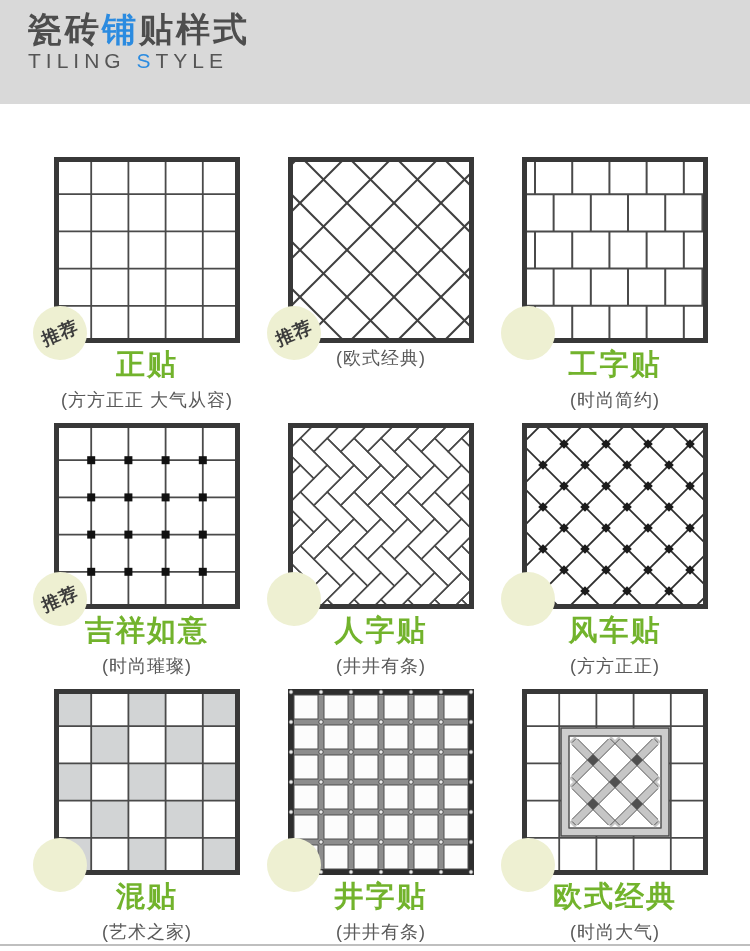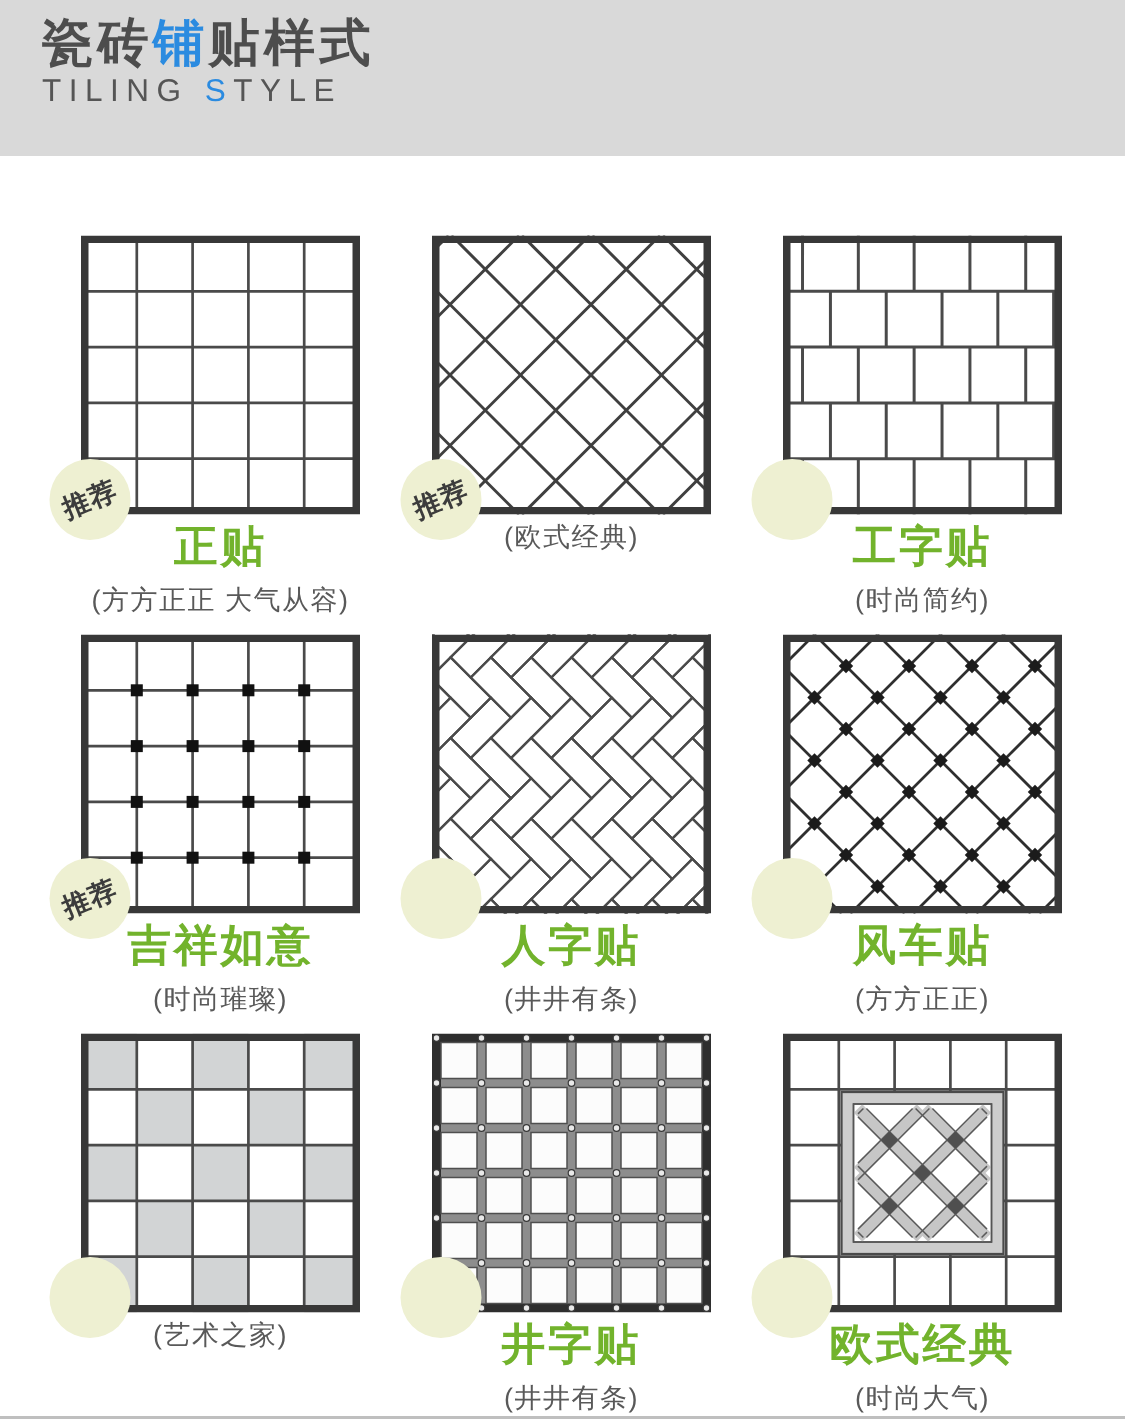--- a/index.html
+++ b/index.html
@@ -435,20 +435,21 @@
         <line x1="37.2" y1="3" x2="37.2" y2="183" stroke="#4a4a4a" stroke-width="1.8"></line>
         <line x1="3" y1="37.2" x2="183" y2="37.2" stroke="#4a4a4a" stroke-width="1.8"></line>
         <line x1="74.4" y1="3" x2="74.4" y2="183" stroke="#4a4a4a" stroke-width="1.8"></line>
         <line x1="3" y1="74.4" x2="183" y2="74.4" stroke="#4a4a4a" stroke-width="1.8"></line>
         <line x1="111.60000000000001" y1="3" x2="111.60000000000001" y2="183" stroke="#4a4a4a" stroke-width="1.8"></line>
         <line x1="3" y1="111.60000000000001" x2="183" y2="111.60000000000001" stroke="#4a4a4a" stroke-width="1.8"></line>
         <line x1="148.8" y1="3" x2="148.8" y2="183" stroke="#4a4a4a" stroke-width="1.8"></line>
         <line x1="3" y1="148.8" x2="183" y2="148.8" stroke="#4a4a4a" stroke-width="1.8"></line>
         <rect x="2.5" y="2.5" width="181" height="181" fill="none" stroke="#383838" stroke-width="5"></rect>
       </svg>
+    <div class="label">混贴</div>
     <div class="subtitle">(艺术之家)</div>
   </div>
 
   <div class="tile">
     <div class="badge" hidden=""></div>
     <svg class="square" viewBox="0 0 186 186" xmlns="http://www.w3.org/2000/svg">
         <rect x="0" y="0" width="186" height="186" fill="#ffffff"></rect>
         <rect x="3" y="3" width="180" height="180" fill="#8d8d8d" stroke="#2e2e2e" stroke-width="6"></rect>
         <rect x="6" y="6" width="24" height="24" fill="#fcfcfc" stroke="#4f4f4f" stroke-width="1"></rect>
         <rect x="6" y="36" width="24" height="24" fill="#fcfcfc" stroke="#4f4f4f" stroke-width="1"></rect>

